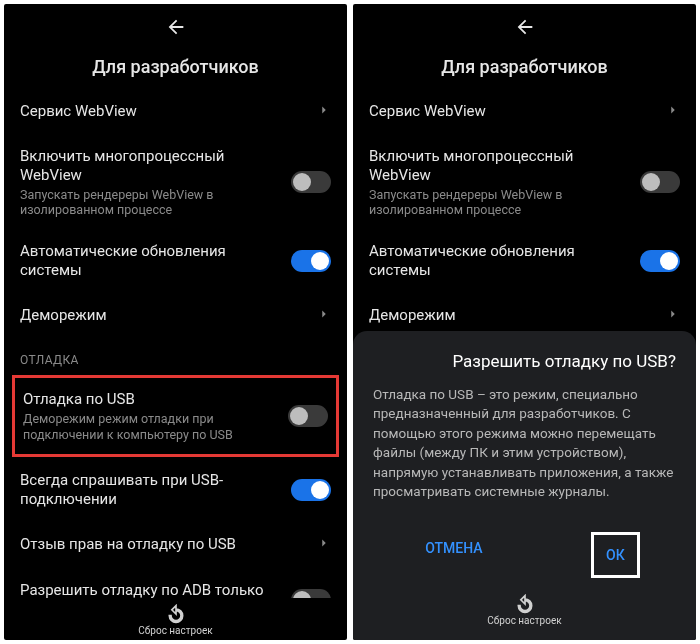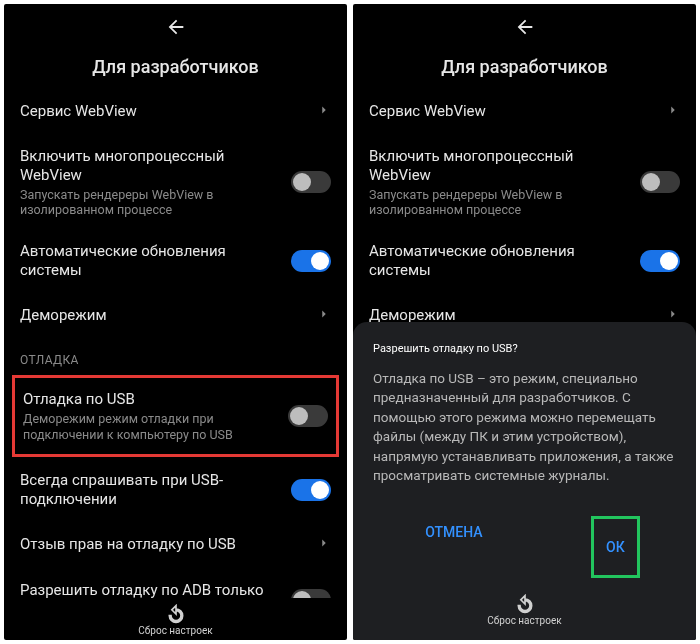--- a/index.html
+++ b/index.html
@@ -69,31 +69,31 @@
     padding: 6px 0 4px; color: #d0d0d0;
   }
   .bottom-bar svg { width: 20px; height: 20px; stroke: #d0d0d0; fill: none; stroke-width: 2; }
   .bottom-bar span { font-size: 10px; margin-top: 1px; }
   .dialog-scrim {
     position: absolute; left: 0; right: 0; bottom: 0;
     background: #1e1f22;
     border-radius: 14px 14px 0 0;
     padding: 20px 20px 10px;
   }
-  .dialog-title { font-size: 11px; margin-bottom: 14px; color: #fff; }
+  .dialog-title { font-size: 17px; margin-bottom: 14px; color: #fff; text-align: right; }
   .dialog-body { font-size: 13.5px; color: #b8b8b8; line-height: 1.45; }
   .dialog-actions {
     display: flex; justify-content: space-around;
     margin-top: 24px; padding: 6px 0;
   }
   .dialog-actions div {
     color: #3391ff; font-size: 14px; font-weight: 500;
     padding: 8px 16px;
   }
-  .ok-highlight { border: 3px solid #22c55e; padding: 20px 12px !important; margin-left: 20px; }
+  .ok-highlight { border: 3px solid #ffffff; padding: 12px 12px !important; margin-left: 20px; }
   .cut { opacity: 0.95; }
 </style>
 </head>
 <body>
 
 <div class="screen">
   <div class="header">
     <span>
       <svg viewBox="0 0 24 24">
           <path d="M20 11H7.8l5.6-5.6L12 4l-8 8 8 8 1.4-1.4L7.8 13H20z"></path>

